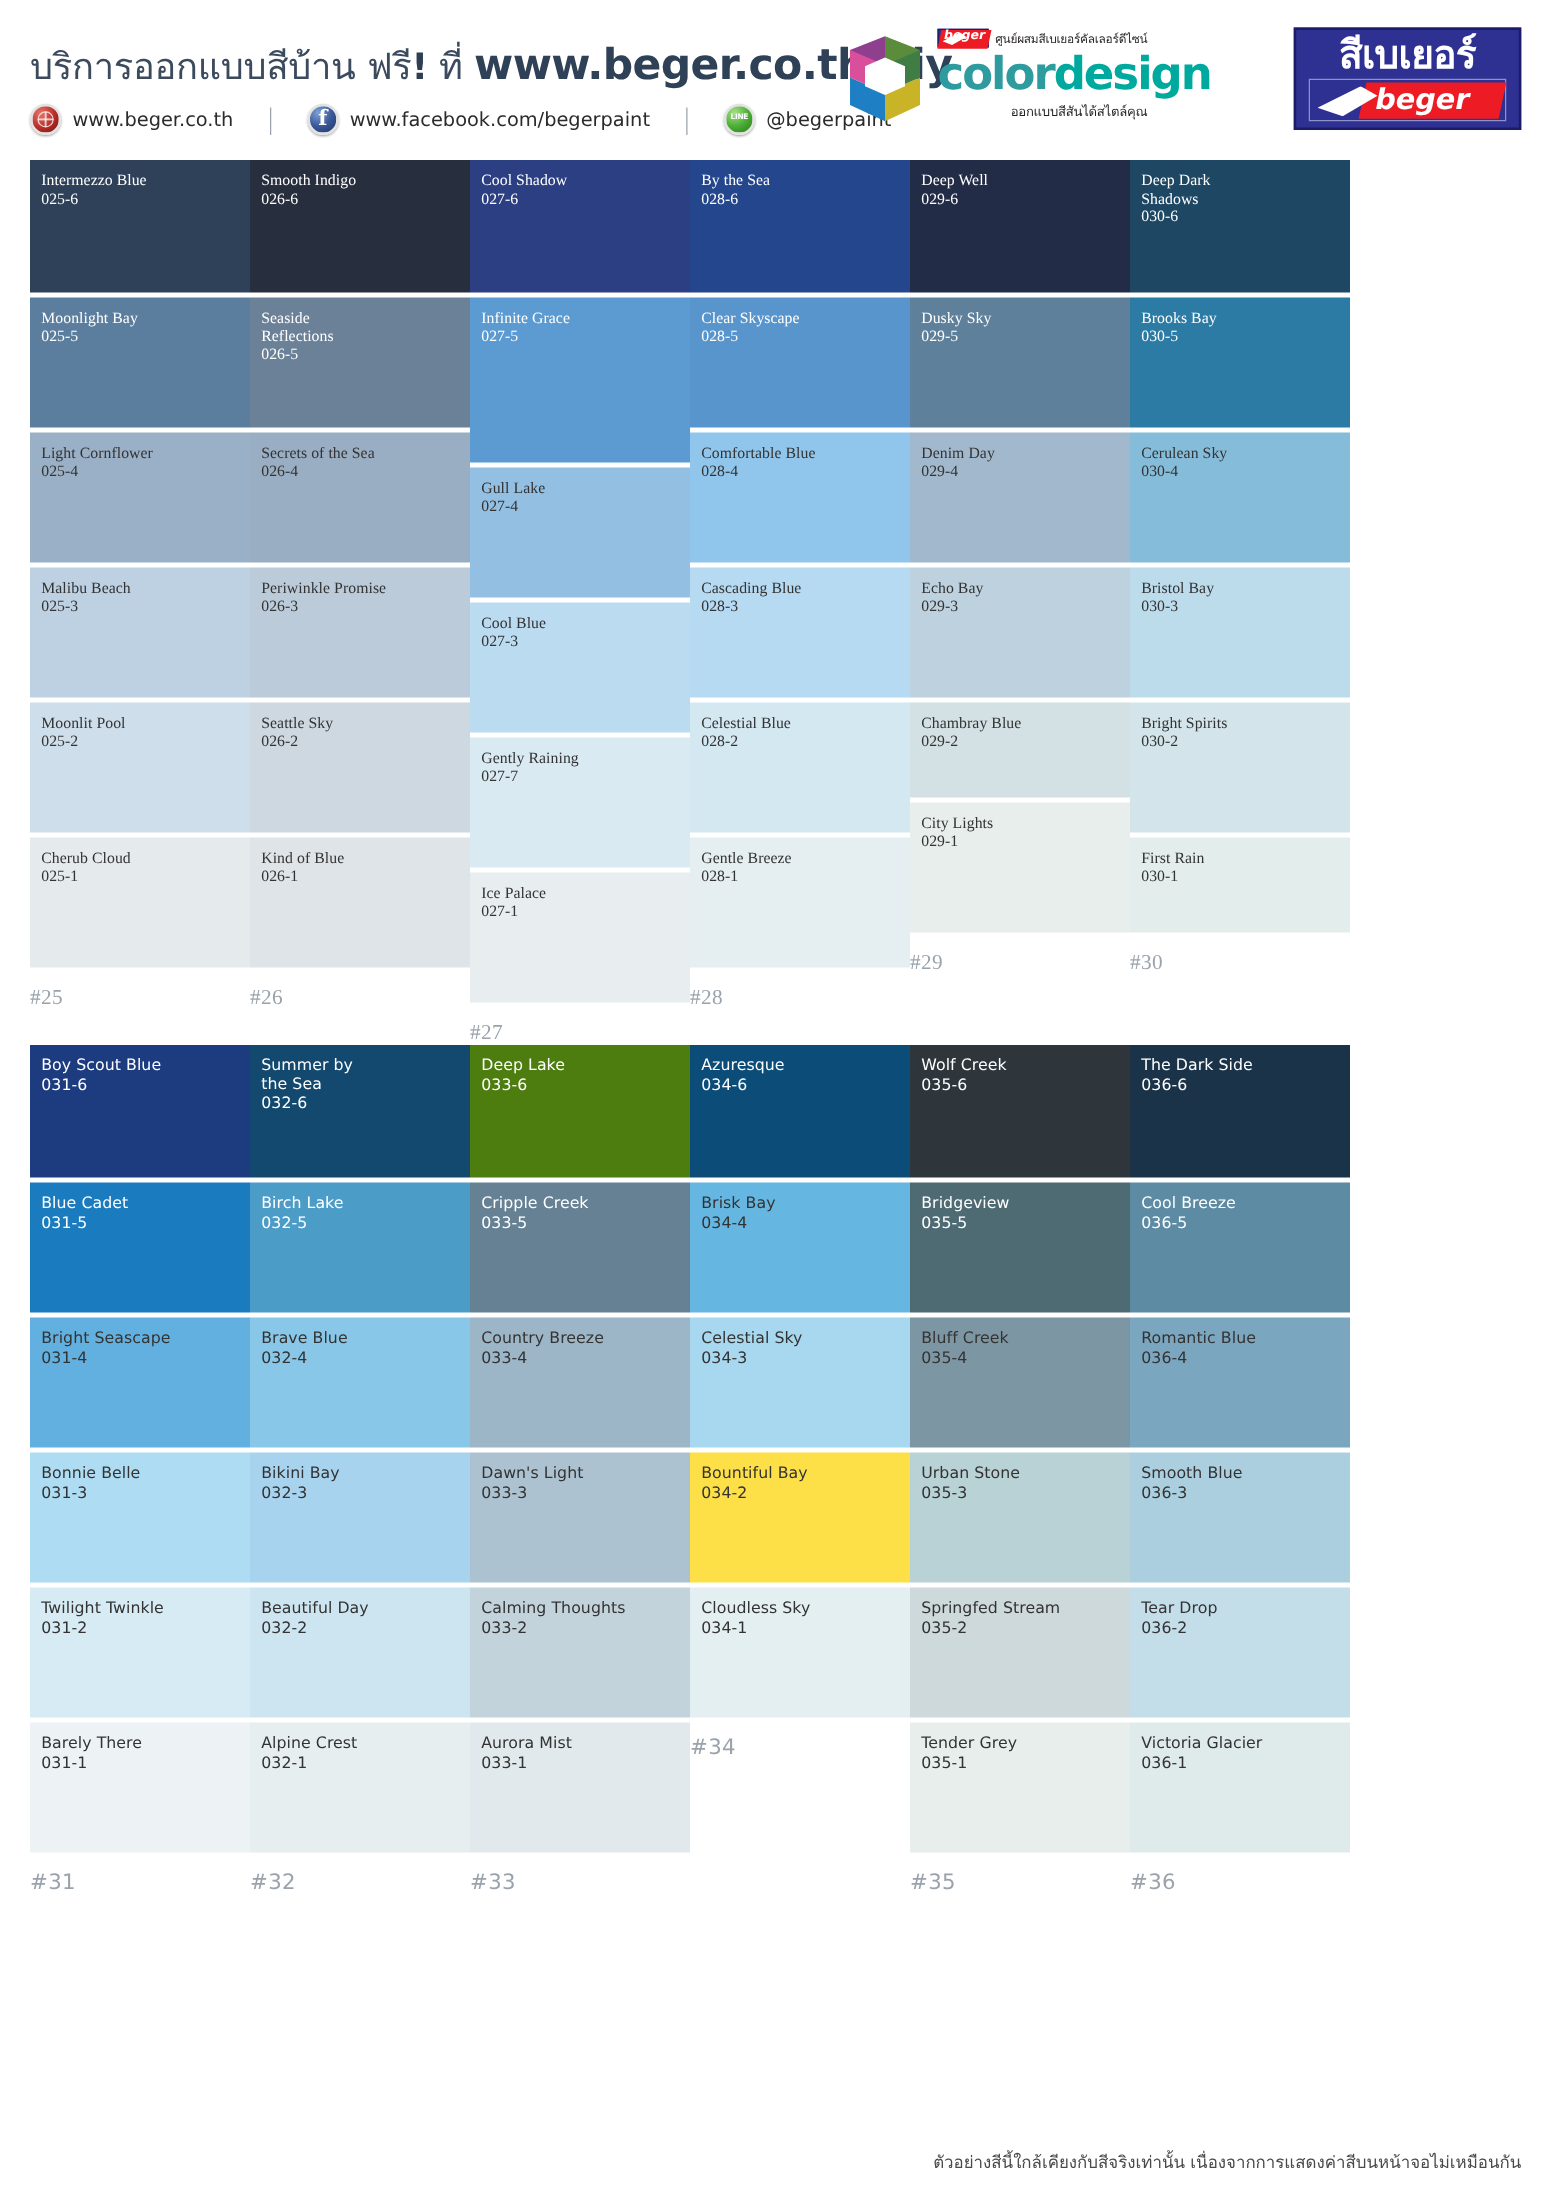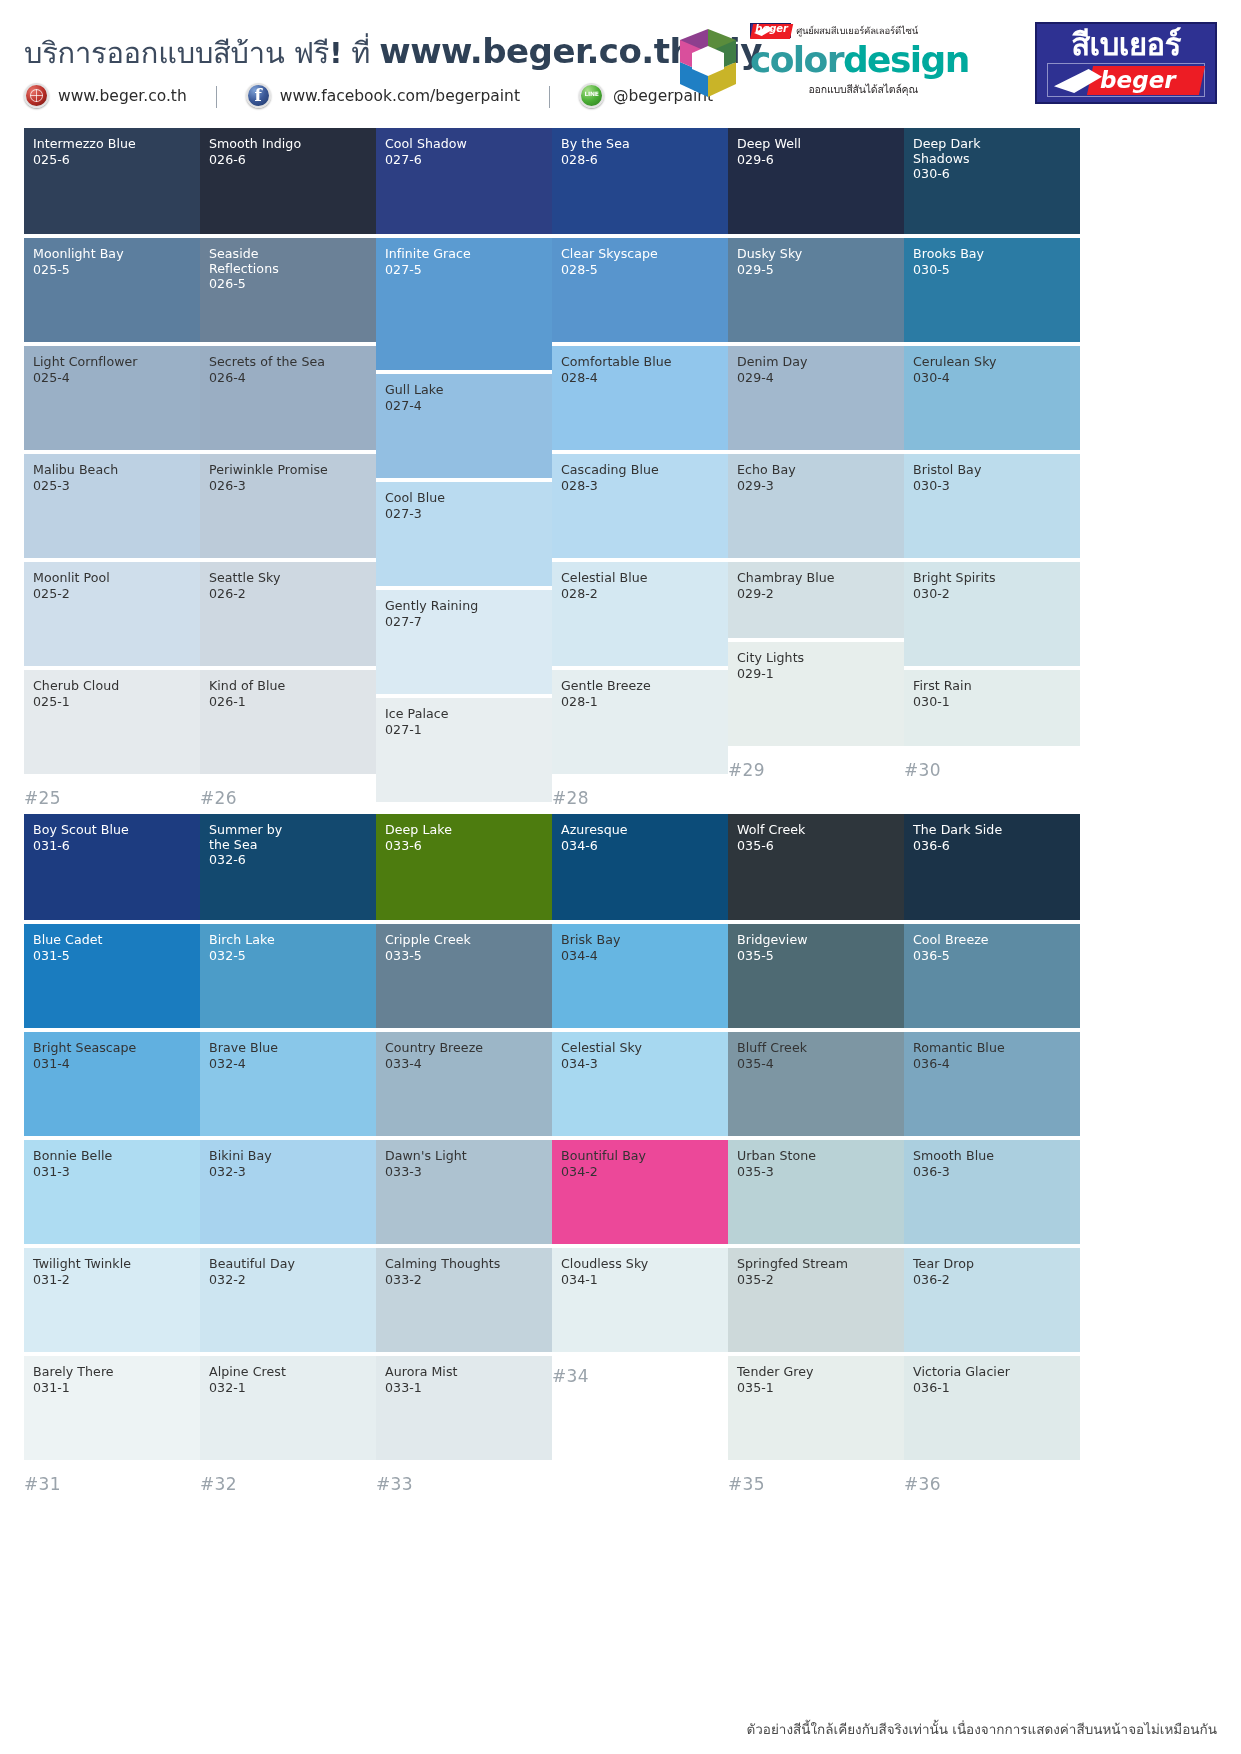--- a/index.html
+++ b/index.html
@@ -300,21 +300,21 @@
     <div class="thai">สีเบเยอร์</div>
     <div class="inner">
       <span class="red">
           <span>beger</span>
         </span>
       <span class="swoosh"></span>
     </div>
   </div>
 </div>
 
-<div class="section" id="section-top" style="top:128px;">
+<div class="section" id="section-top" style="top:128px;font-family:Liberation Serif, serif;">
   <div class="grid" id="grid-top">
       <div class="col">
         <div class="swatch" style="background: rgb(47, 64, 89); height: 106px; color: rgb(255, 255, 255);">
           <div class="nm">Intermezzo Blue</div>
           <div class="cd">025-6</div>
         </div>
         <div class="swatch" style="background: rgb(92, 126, 158); height: 104px; color: rgb(255, 255, 255);">
           <div class="nm">Moonlight Bay</div>
           <div class="cd">025-5</div>
         </div>
@@ -469,21 +469,21 @@
         </div>
         <div class="swatch" style="background: rgb(227, 237, 236); height: 76px; color: rgb(51, 51, 51);">
           <div class="nm">First Rain</div>
           <div class="cd">030-1</div>
         </div>
         <div class="grp-label">#30</div>
       </div>
     </div>
 </div>
 
-<div class="section" id="section-bottom" style="top:814px;">
+<div class="section" id="section-bottom" style="top:836px;">
   <div class="grid" id="grid-bottom">
       <div class="col">
         <div class="swatch" style="background: rgb(29, 60, 128); height: 106px; color: rgb(255, 255, 255);">
           <div class="nm">Boy Scout Blue</div>
           <div class="cd">031-6</div>
         </div>
         <div class="swatch" style="background: rgb(26, 124, 191); height: 104px; color: rgb(255, 255, 255);">
           <div class="nm">Blue Cadet</div>
           <div class="cd">031-5</div>
         </div>
@@ -566,21 +566,21 @@
           <div class="cd">034-6</div>
         </div>
         <div class="swatch" style="background: rgb(102, 182, 226); height: 104px; color: rgb(51, 51, 51);">
           <div class="nm">Brisk Bay</div>
           <div class="cd">034-4</div>
         </div>
         <div class="swatch" style="background: rgb(167, 216, 240); height: 104px; color: rgb(51, 51, 51);">
           <div class="nm">Celestial Sky</div>
           <div class="cd">034-3</div>
         </div>
-        <div class="swatch" style="background: #ec4899; height: 104px; color: rgb(51, 51, 51);">
+        <div class="swatch" style="background: #fde047; height: 104px; color: rgb(51, 51, 51);">
           <div class="nm">Bountiful Bay</div>
           <div class="cd">034-2</div>
         </div>
         <div class="swatch" style="background: rgb(228, 239, 241); height: 104px; color: rgb(51, 51, 51);">
           <div class="nm">Cloudless Sky</div>
           <div class="cd">034-1</div>
         </div>
         <div class="grp-label">#34</div>
       </div>
       <div class="col">

